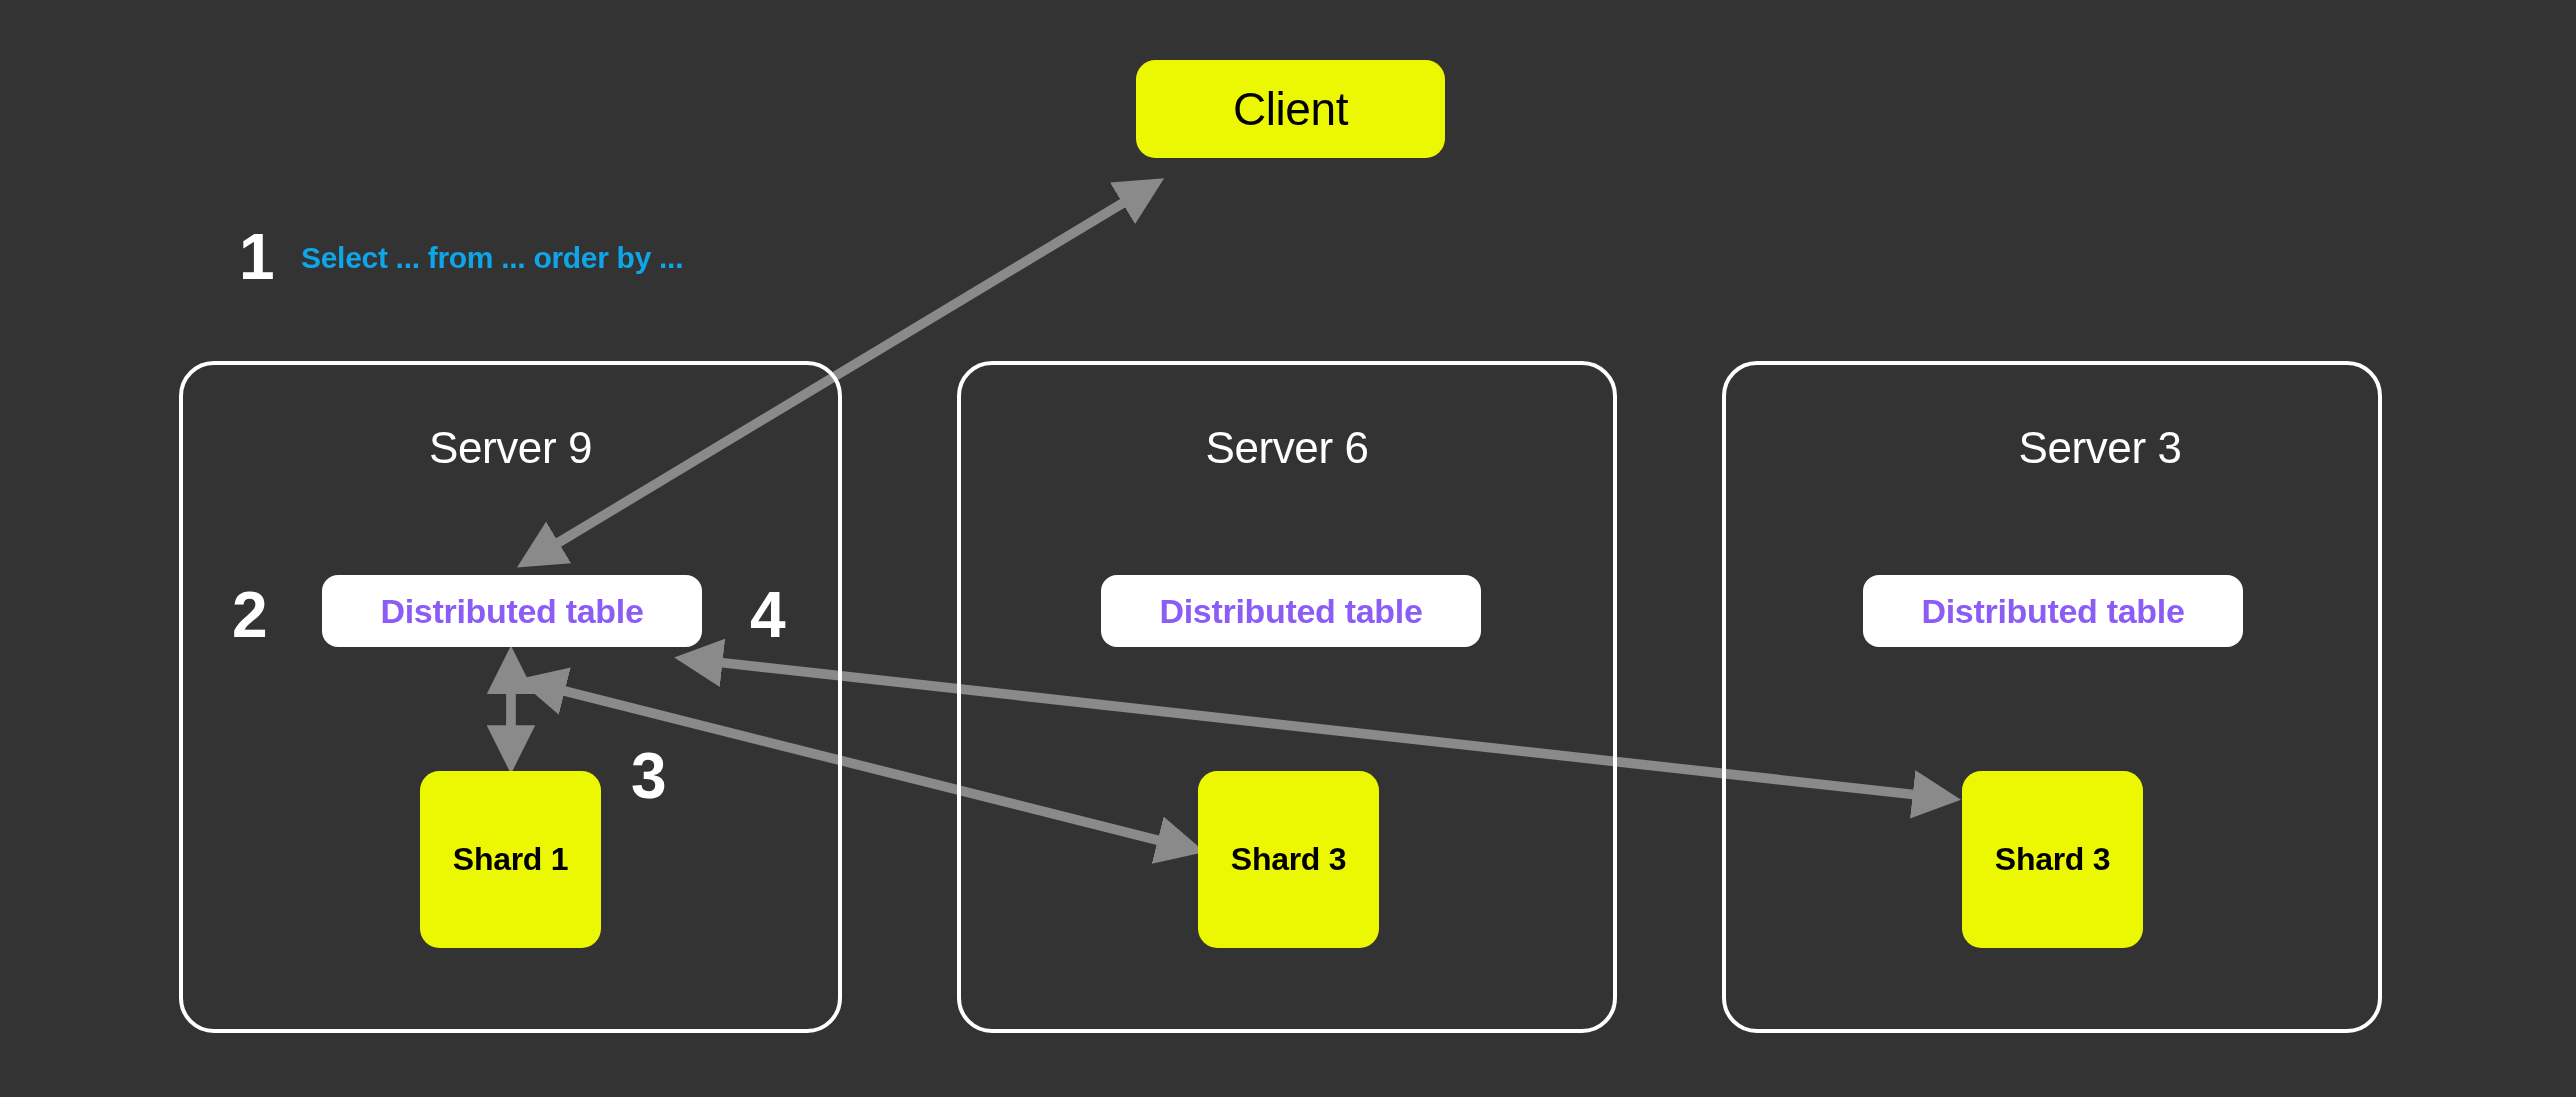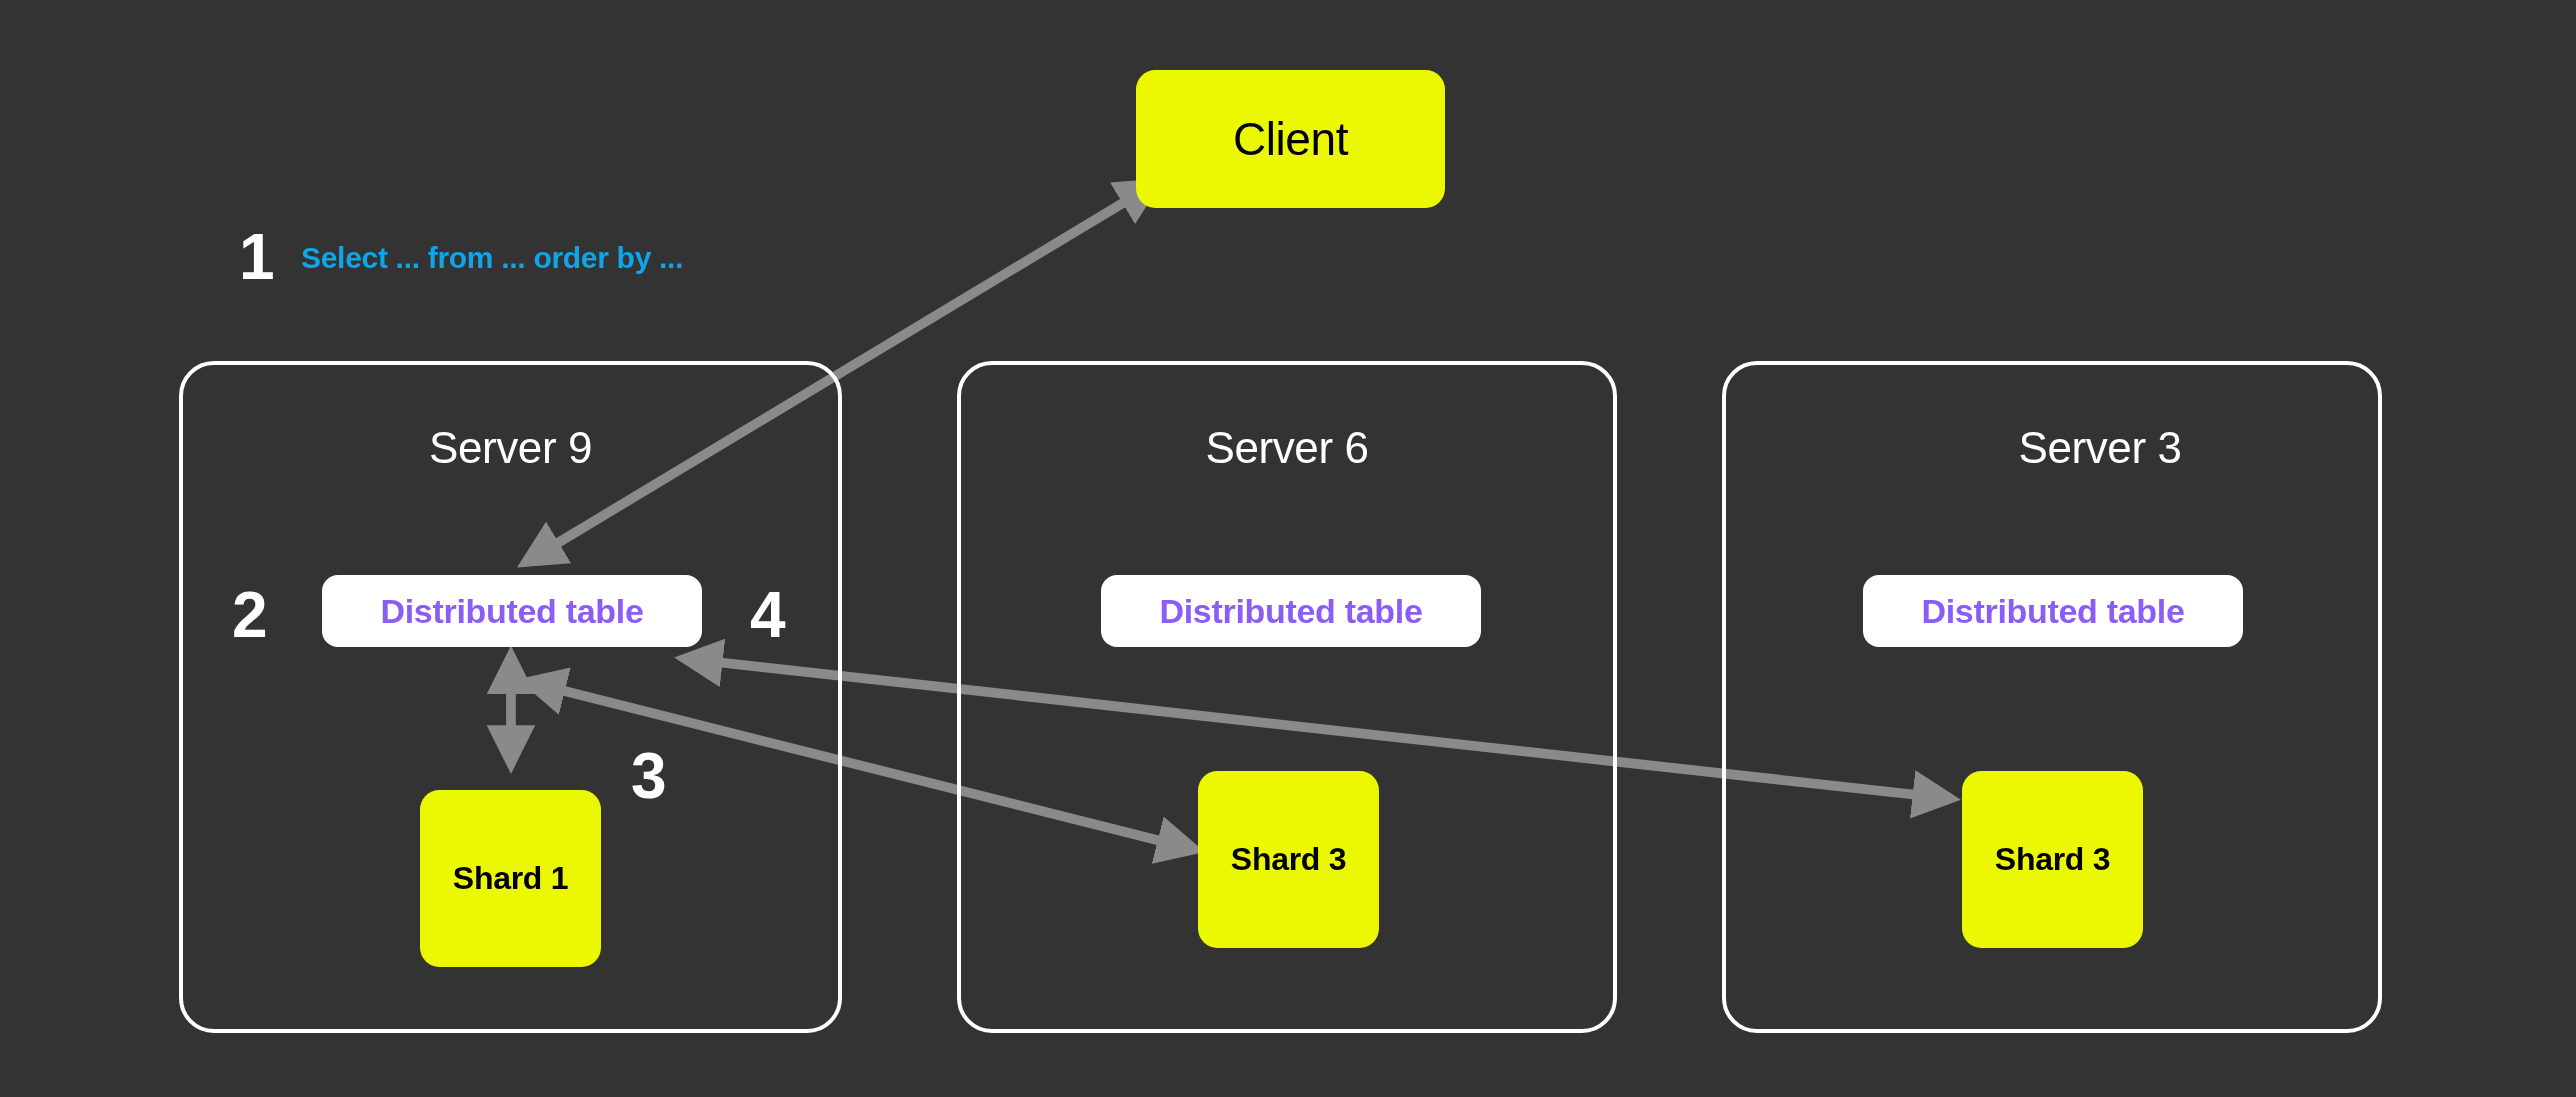--- a/index.html
+++ b/index.html
@@ -117,39 +117,39 @@
 
     <g>
       <line x1="624" y1="778" x2="1348" y2="960" stroke="#8A8A8A" stroke-width="11" marker-start="url(#tail)" marker-end="url(#head)"></line>
     </g>
 
     <g>
       <line x1="802" y1="748" x2="2203" y2="903" stroke="#8A8A8A" stroke-width="11" marker-start="url(#tail)" marker-end="url(#head)"></line>
     </g>
   </svg>
 
-  <div class="node client-box" style="left:1136px; top:70px; width:309px; height:138px;">
+  <div class="node client-box" style="left:1136px; top:60px; width:309px; height:98px;">
     <span>Client</span>
   </div>
 
   <div class="step-num" style="left:239px; top:225px;">1</div>
   <div class="step-caption" style="left:301px; top:243px;">Select ... from ... order by ...</div>
 
   <div class="node server-box" style="left:179px; top:361px; width:663px; height:672px;"></div>
   <div class="server-title" style="left:179px; top:423px; width:663px;">Server 9</div>
 
   <div class="step-num" style="left:232px; top:583px;">2</div>
 
   <div class="node dist-box" style="left:322px; top:575px; width:380px; height:72px;">
     <span>Distributed table</span>
   </div>
 
   <div class="step-num" style="left:631px; top:744px;">3</div>
 
-  <div class="node shard-box" style="left:420px; top:790px; width:181px; height:177px;">
+  <div class="node shard-box" style="left:420px; top:771px; width:181px; height:177px;">
     <span>Shard 1</span>
   </div>
 
   <div class="step-num" style="left:750px; top:583px;">4</div>
 
   <div class="node server-box" style="left:957px; top:361px; width:660px; height:672px;"></div>
   <div class="server-title" style="left:957px; top:423px; width:660px;">Server 6</div>
 
   <div class="node dist-box" style="left:1101px; top:575px; width:380px; height:72px;">
     <span>Distributed table</span>

